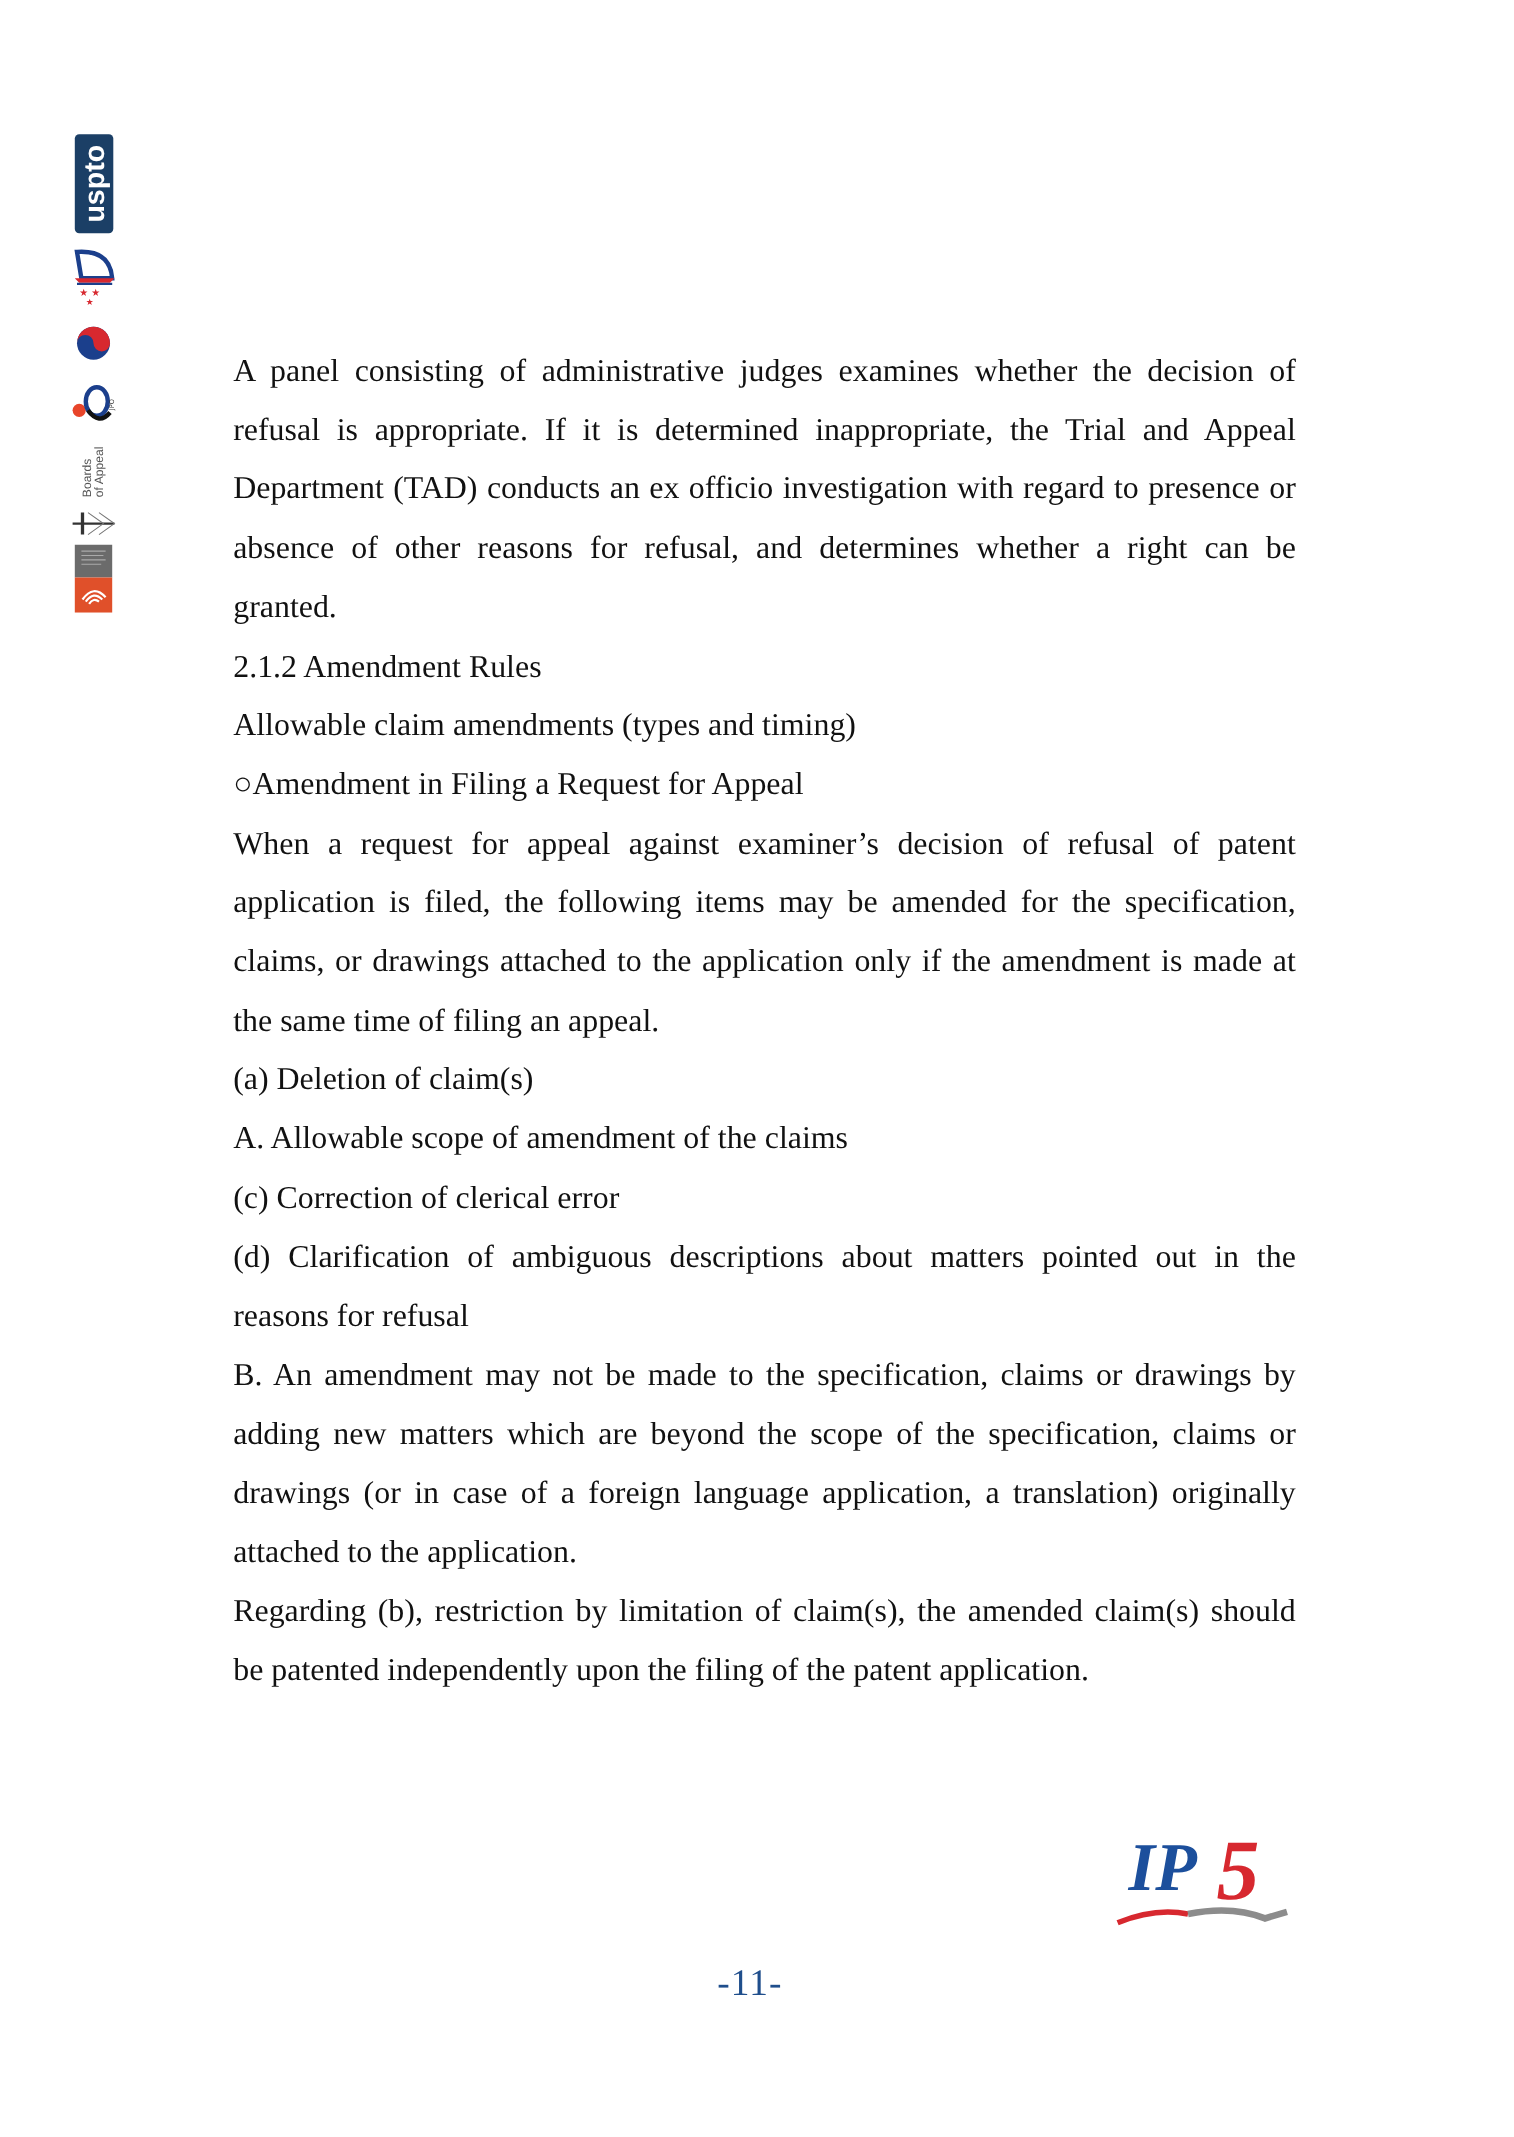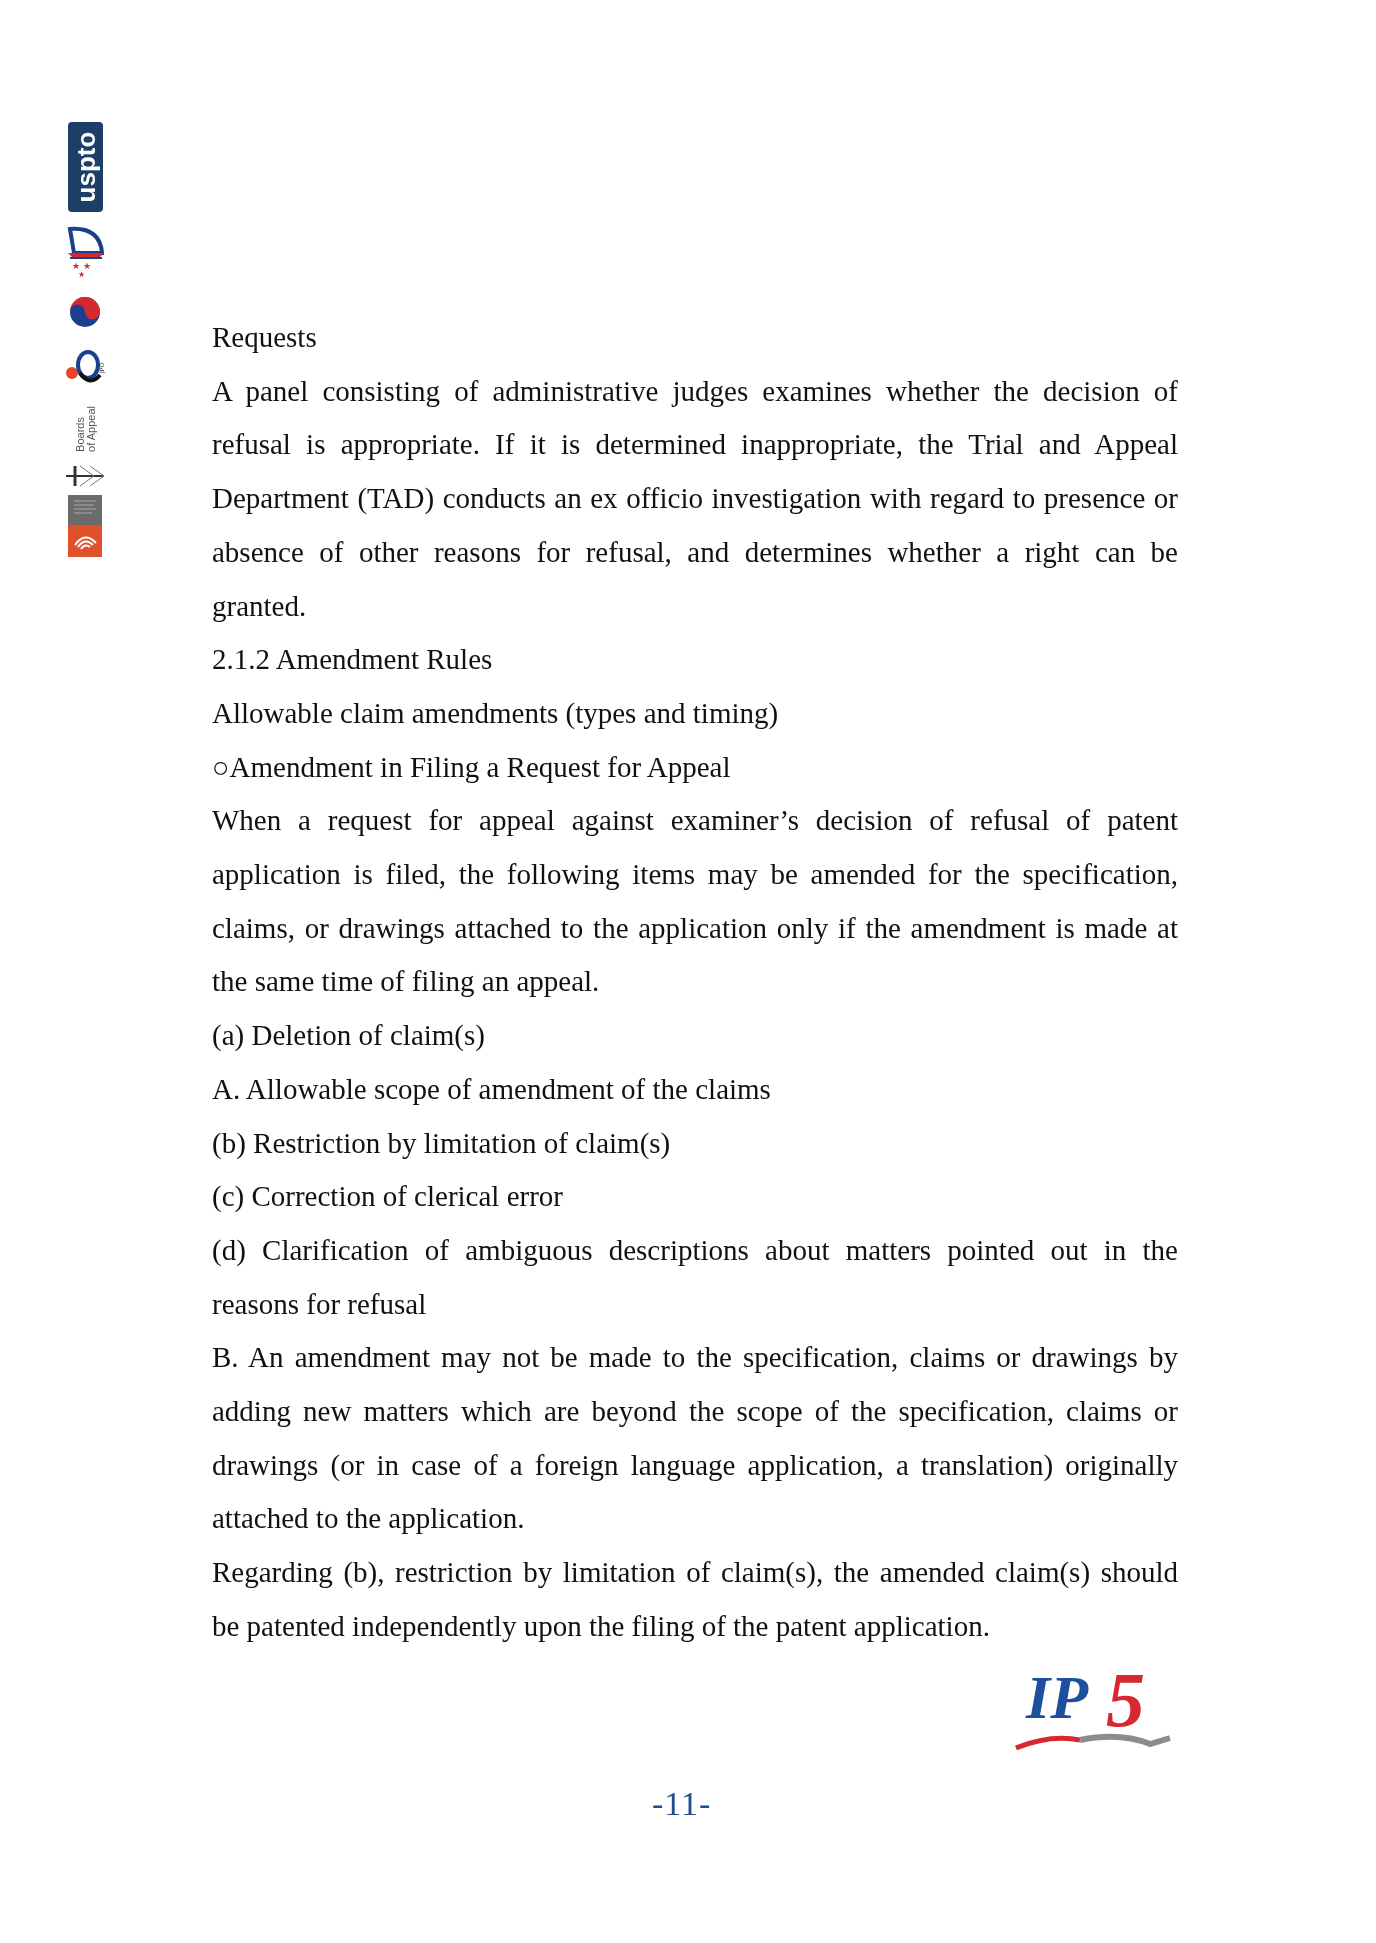--- a/index.html
+++ b/index.html
@@ -70,29 +70,27 @@
     <line x1="14" y1="14" x2="36" y2="14" stroke="#aaa" stroke-width="1"></line>
     <line x1="14" y1="18" x2="32" y2="18" stroke="#aaa" stroke-width="1"></line>
     <rect x="8" y="30" width="34" height="32" fill="#e0502a"></rect>
     <path d="M15 50 Q25 36 36 48" stroke="#fff" stroke-width="2" fill="none"></path>
     <path d="M18 52 Q25 42 33 50" stroke="#fff" stroke-width="2" fill="none"></path>
     <path d="M21 54 Q25 48 30 52" stroke="#fff" stroke-width="2" fill="none"></path>
   </svg>
 </div>
 
 <div class="page-text">
-  <p>Requests</p>
   <p class="justify">A panel consisting of administrative judges examines whether the decision of refusal is appropriate. If it is determined inappropriate, the Trial and Appeal Department (TAD) conducts an ex officio investigation with regard to presence or absence of other reasons for refusal, and determines whether a right can be granted.</p>
   <p class="heading">2.1.2 Amendment Rules</p>
   <p>Allowable claim amendments (types and timing)</p>
   <p>○Amendment in Filing a Request for Appeal</p>
   <p class="justify">When a request for appeal against examiner’s decision of refusal of patent application is filed, the following items may be amended for the specification, claims, or drawings attached to the application only if the amendment is made at the same time of filing an appeal.</p>
   <p>(a) Deletion of claim(s)</p>
   <p>A. Allowable scope of amendment of the claims</p>
-  <p>(b) Restriction by limitation of claim(s)</p>
   <p>(c) Correction of clerical error</p>
   <p class="justify">(d) Clarification of ambiguous descriptions about matters pointed out in the reasons for refusal</p>
   <p class="justify">B. An amendment may not be made to the specification, claims or drawings by adding new matters which are beyond the scope of the specification, claims or drawings (or in case of a foreign language application, a translation) originally attached to the application.</p>
   <p class="justify">Regarding (b), restriction by limitation of claim(s), the amended claim(s) should be patented independently upon the filing of the patent application.</p>
 </div>
 
 <div class="page-number">-11-</div>
 
 <svg class="ip5" viewBox="0 0 180 110">
   <text x="16" y="70" font-size="62" font-weight="bold" font-style="italic" fill="#1c4f9c" font-family="Liberation Serif, serif">IP</text>

